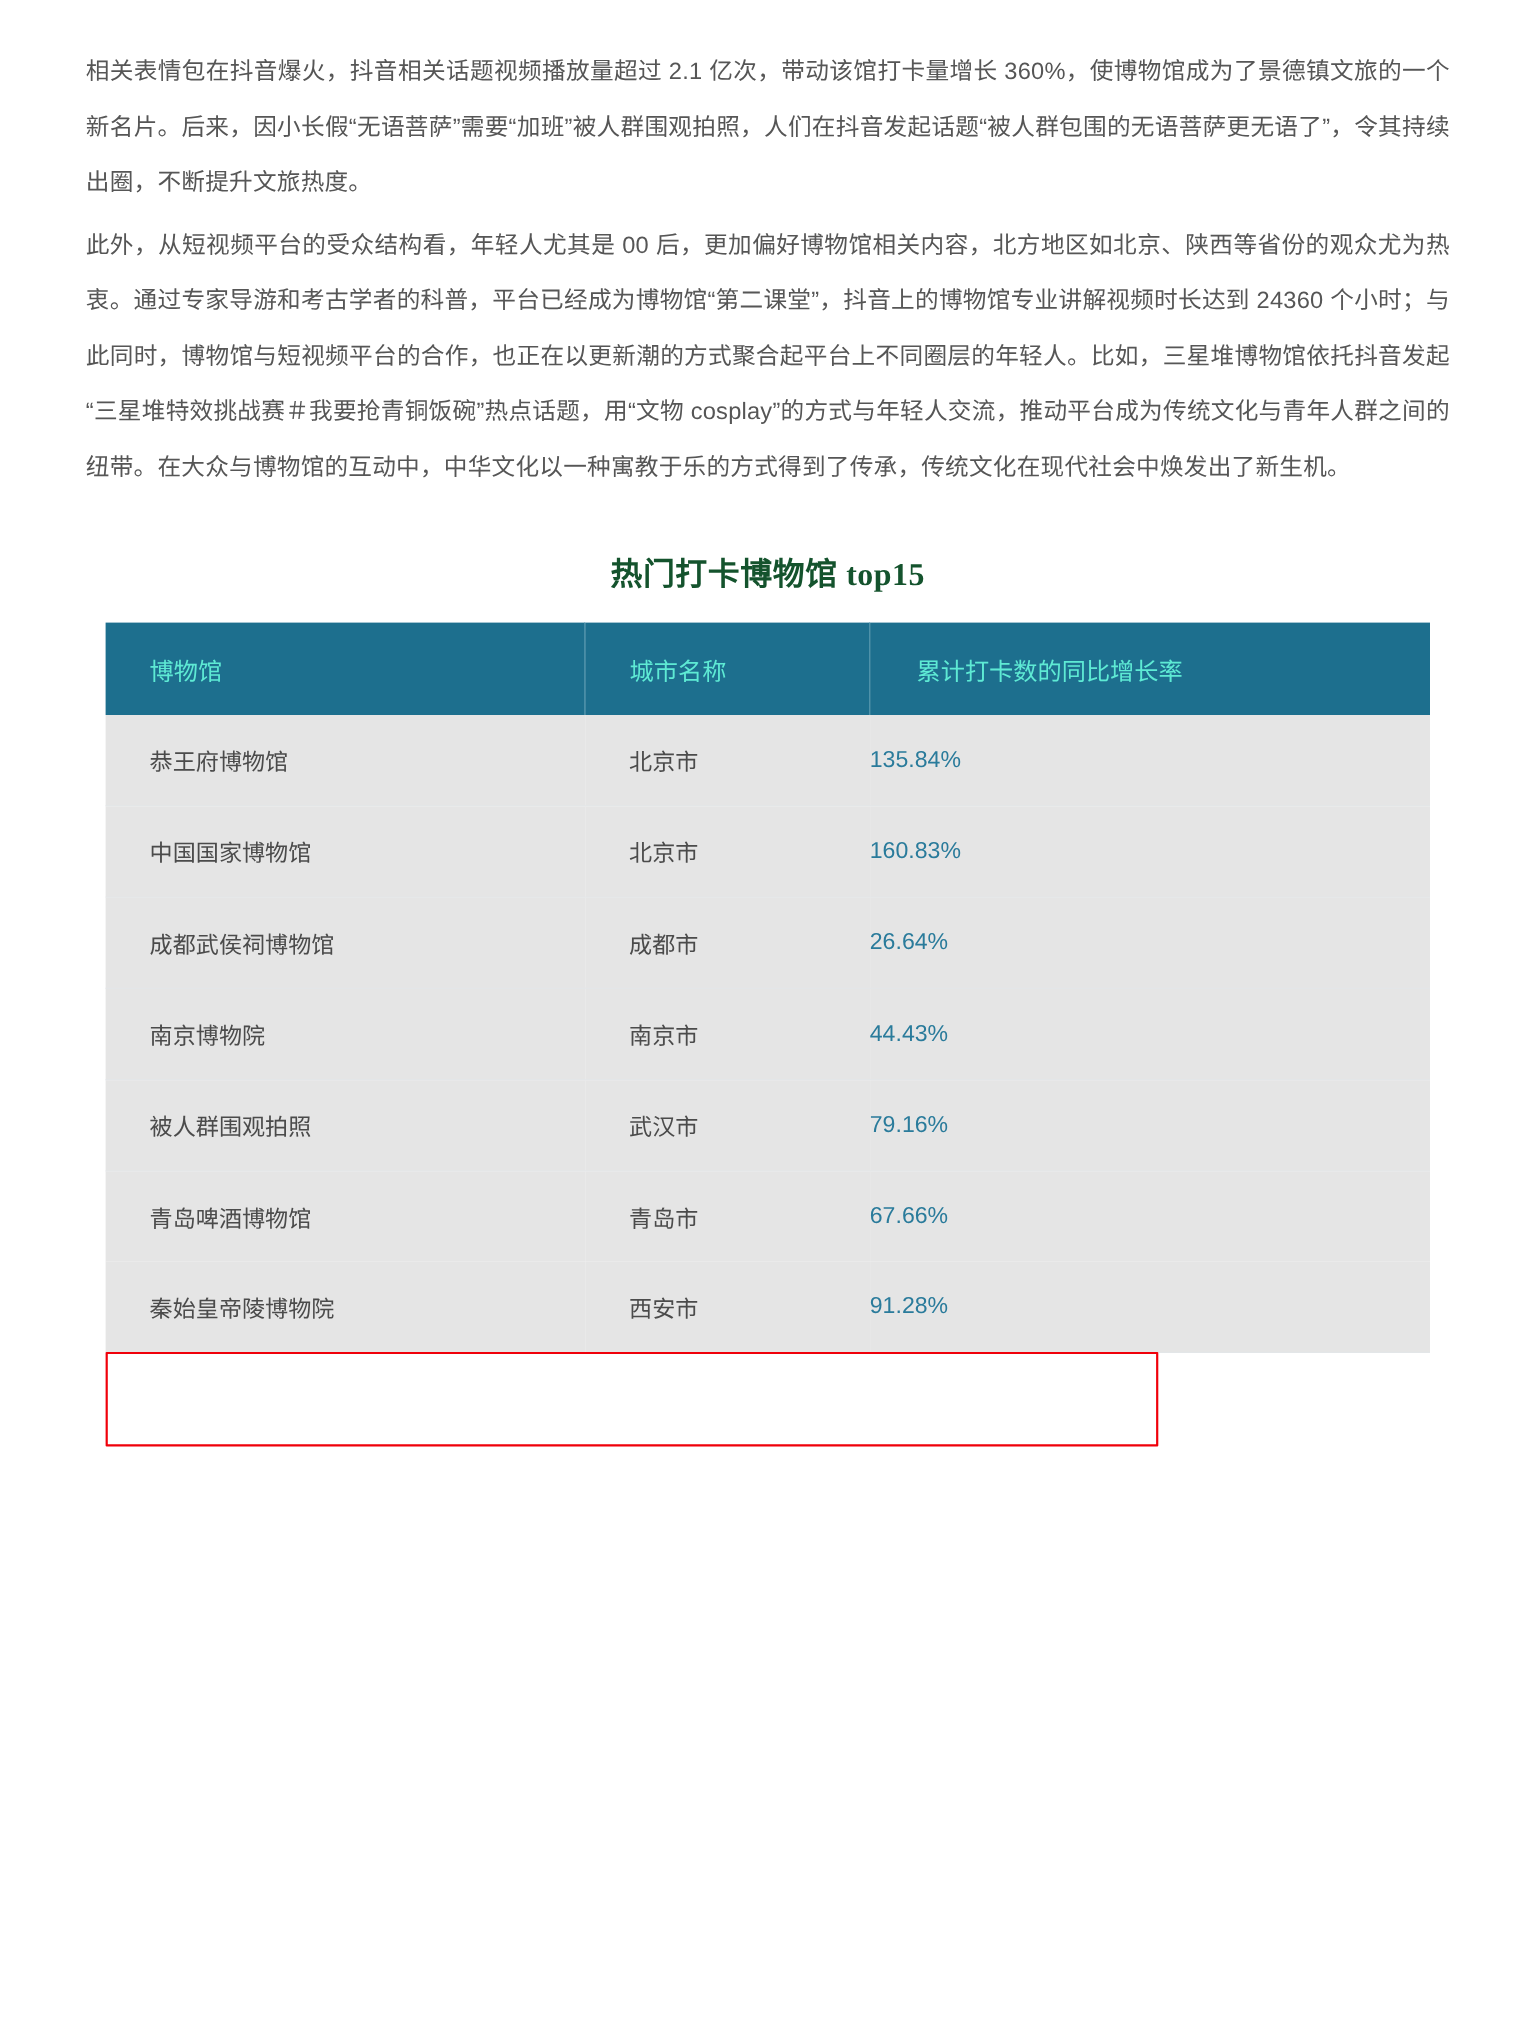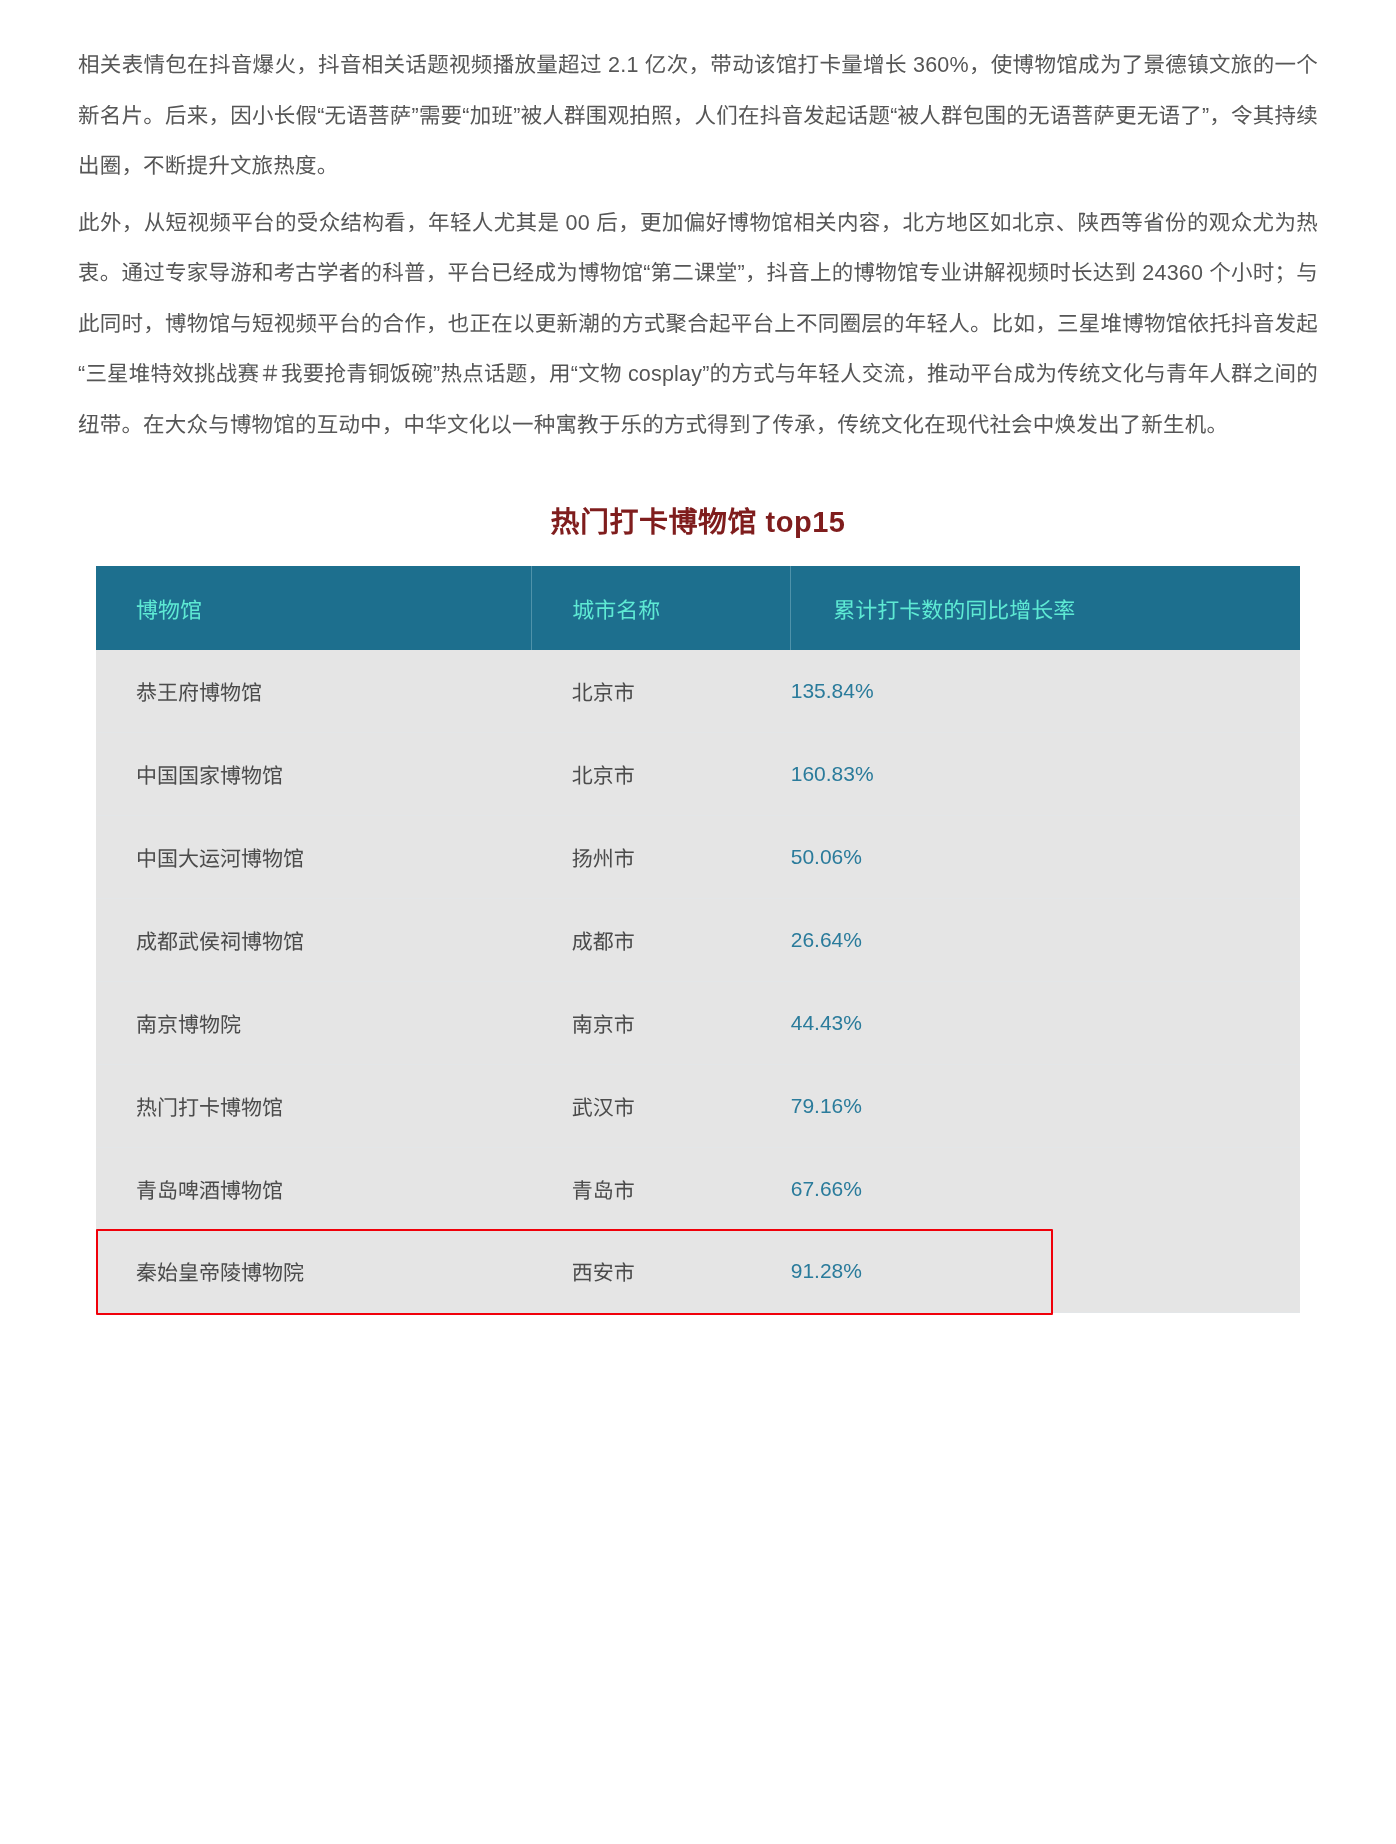--- a/index.html
+++ b/index.html
@@ -24,23 +24,24 @@
     font-size: 21.5px;
     line-height: 2.35;
     color: #565656;
     text-align: justify;
     letter-spacing: 0.2px;
   }
   .chart-title {
     text-align: center;
     font-size: 29px;
     font-weight: bold;
-    color: #7f1d1d;
+    color: #14532d;
     margin: 48px 0 26px 0;
     letter-spacing: 0.5px;
+    font-family: Liberation Serif, serif;
   }
   .table-wrap {
     width: 1204px;
     margin: 0 auto;
     position: relative;
   }
   table.rank {
     width: 100%;
     border-collapse: collapse;
     table-layout: fixed;
@@ -122,36 +123,31 @@
             <td>恭王府博物馆</td>
             <td>北京市</td>
             <td class="rate">135.84%</td>
           </tr>
           <tr>
             <td>中国国家博物馆</td>
             <td>北京市</td>
             <td class="rate">160.83%</td>
           </tr>
           <tr>
-            <td>中国大运河博物馆</td>
-            <td>扬州市</td>
-            <td class="rate">50.06%</td>
-          </tr>
-          <tr>
             <td>成都武侯祠博物馆</td>
             <td>成都市</td>
             <td class="rate">26.64%</td>
           </tr>
           <tr>
             <td>南京博物院</td>
             <td>南京市</td>
             <td class="rate">44.43%</td>
           </tr>
           <tr>
-            <td>热门打卡博物馆</td>
+            <td>被人群围观拍照</td>
             <td>武汉市</td>
             <td class="rate">79.16%</td>
           </tr>
           <tr class="highlight">
             <td>青岛啤酒博物馆</td>
             <td>青岛市</td>
             <td class="rate">67.66%</td>
           </tr>
           <tr>
             <td>秦始皇帝陵博物院</td>

